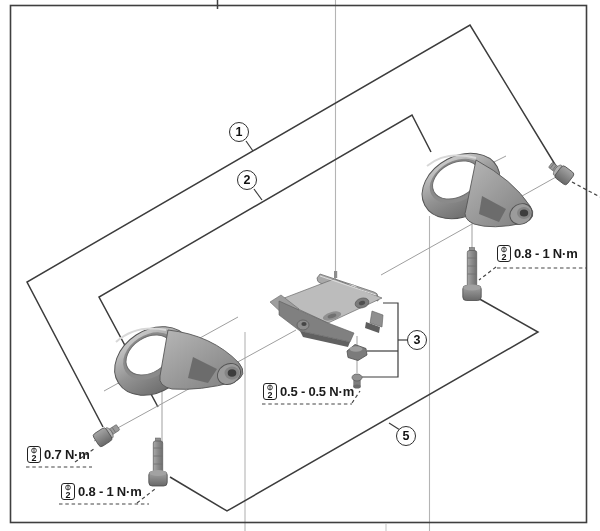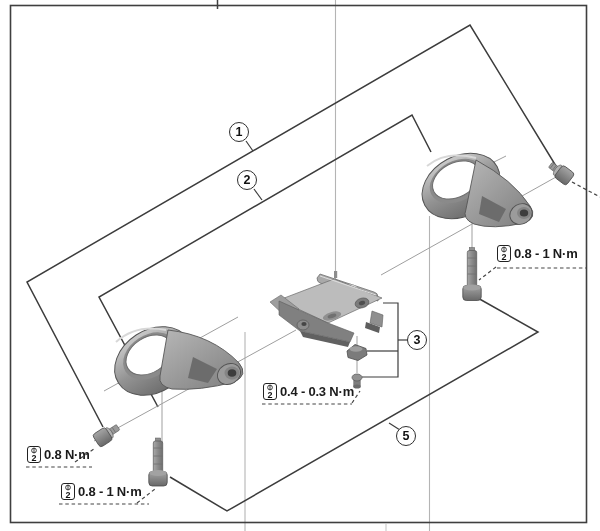--- a/index.html
+++ b/index.html
@@ -207,32 +207,32 @@
   </div>
 
   <div class="torque-label" style="left:263px;top:383px;">
     <span class="wrench-icon">
       <svg width="8" height="8" viewBox="0 0 8 8">
         <circle cx="4" cy="4" r="2.7" fill="none" stroke="#222" stroke-width="1"></circle>
         <line x1="4" y1="1" x2="4" y2="7" stroke="#222" stroke-width="1"></line>
       </svg>
       <span class="digit">2</span>
     </span>
-    <span>0.4 - 0.3 N·m</span>
+    <span>0.5 - 0.5 N·m</span>
   </div>
 
   <div class="torque-label" style="left:27px;top:446px;">
     <span class="wrench-icon">
       <svg width="8" height="8" viewBox="0 0 8 8">
         <circle cx="4" cy="4" r="2.7" fill="none" stroke="#222" stroke-width="1"></circle>
         <line x1="4" y1="1" x2="4" y2="7" stroke="#222" stroke-width="1"></line>
       </svg>
       <span class="digit">2</span>
     </span>
-    <span>0.8 N·m</span>
+    <span>0.7 N·m</span>
   </div>
 
   <div class="torque-label" style="left:61px;top:483px;">
     <span class="wrench-icon">
       <svg width="8" height="8" viewBox="0 0 8 8">
         <circle cx="4" cy="4" r="2.7" fill="none" stroke="#222" stroke-width="1"></circle>
         <line x1="4" y1="1" x2="4" y2="7" stroke="#222" stroke-width="1"></line>
       </svg>
       <span class="digit">2</span>
     </span>

